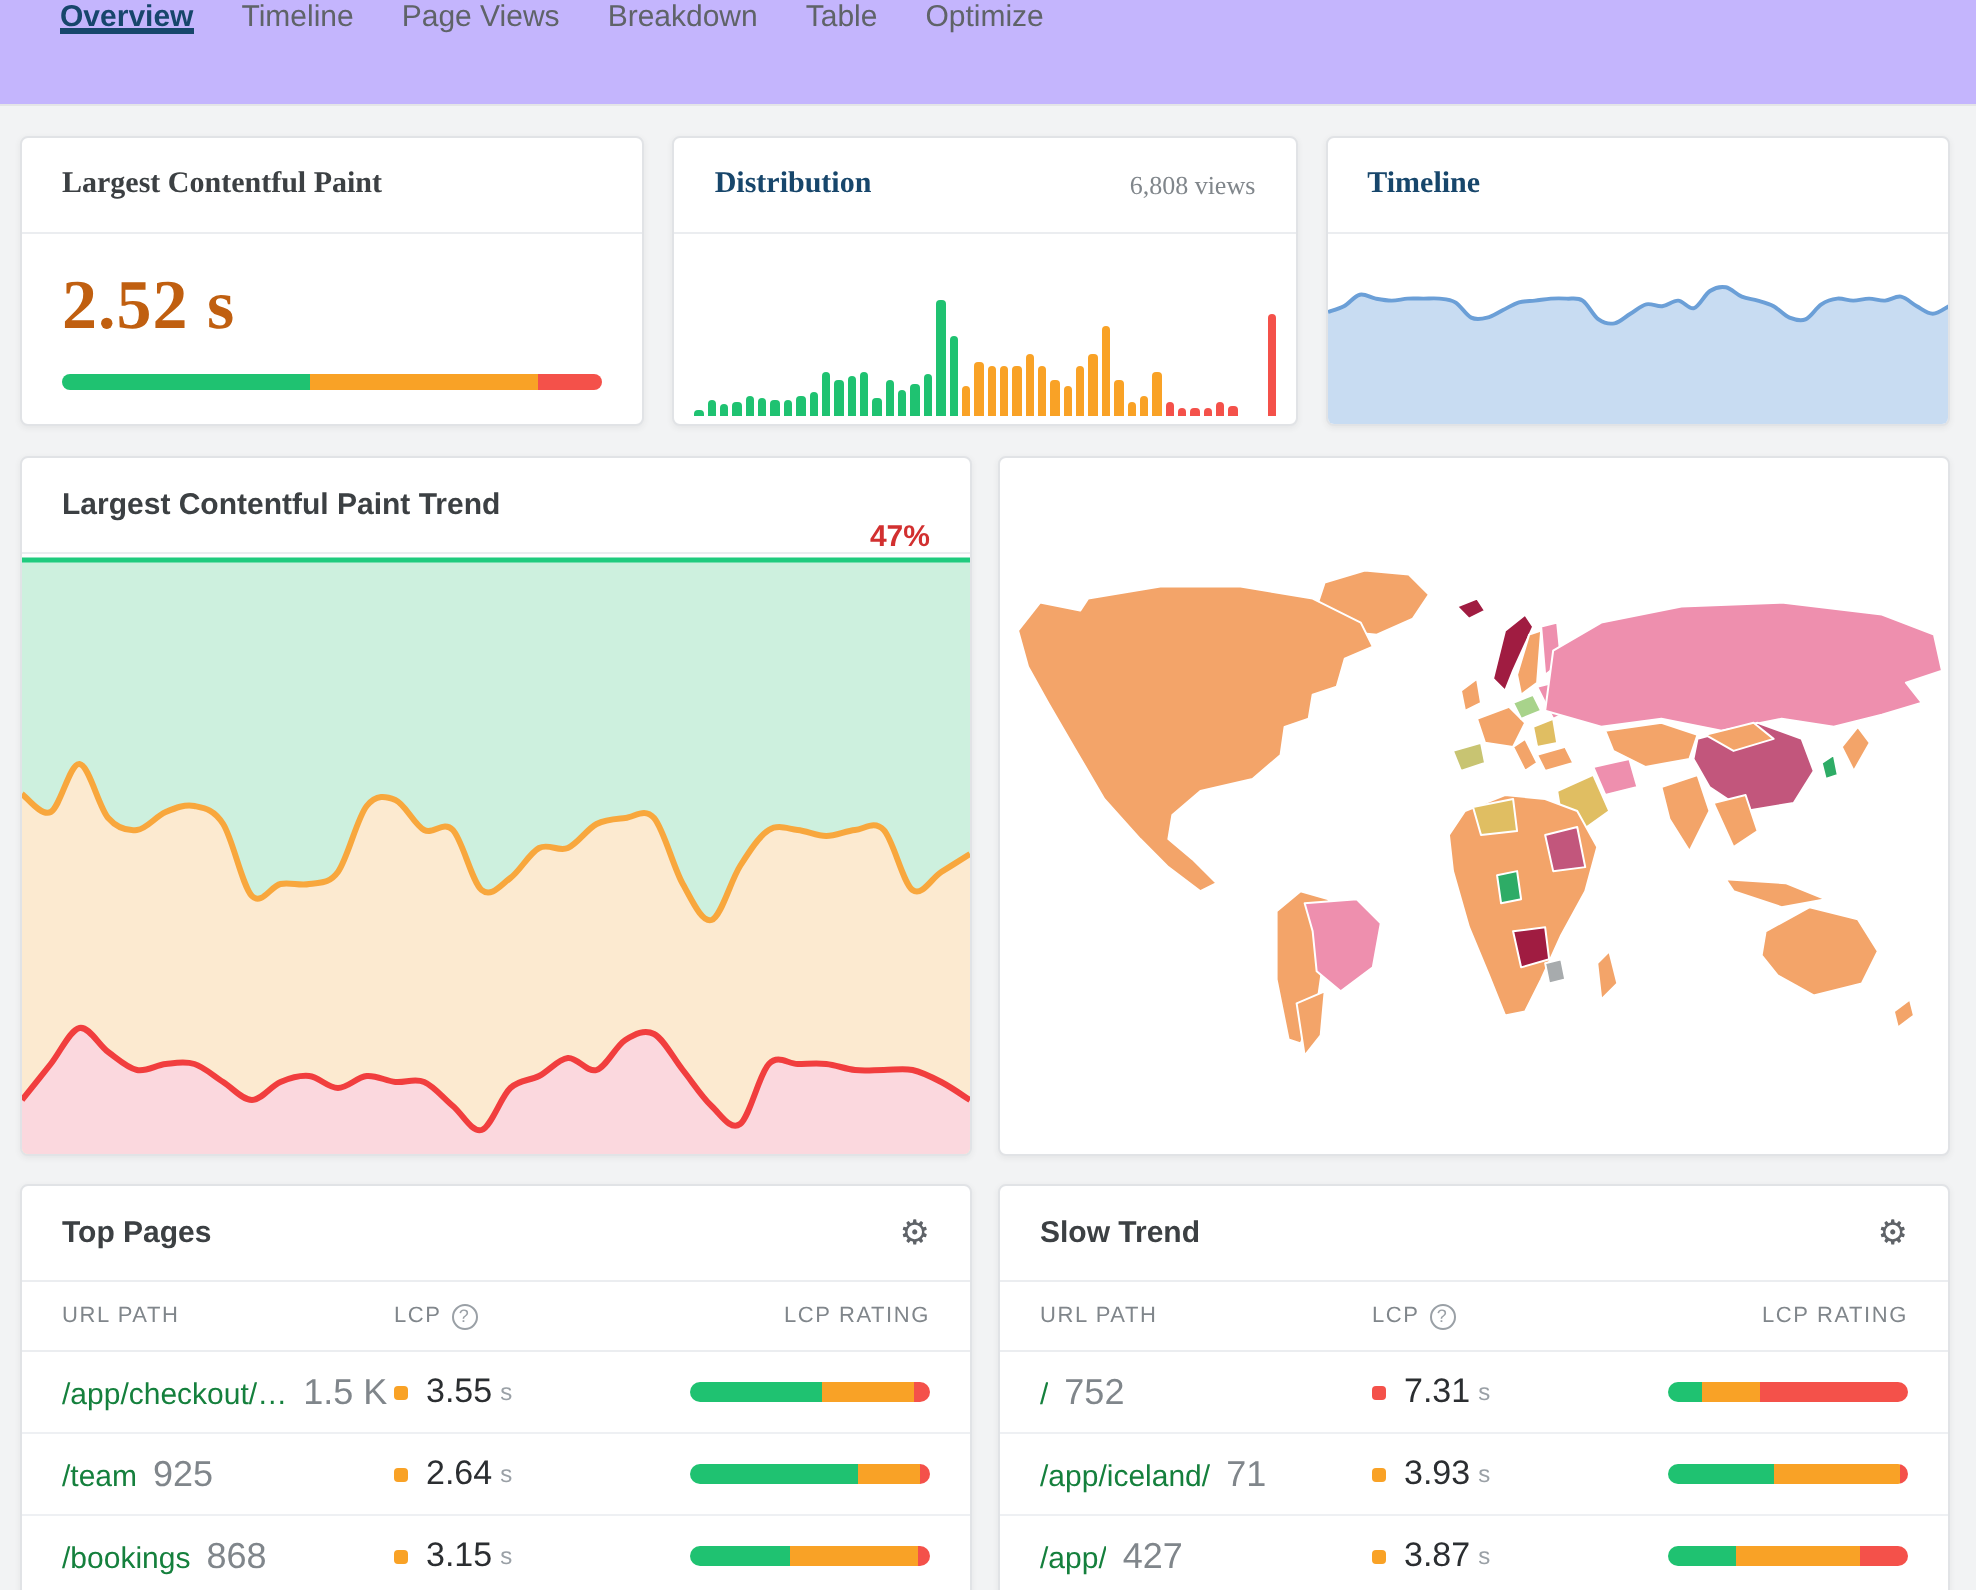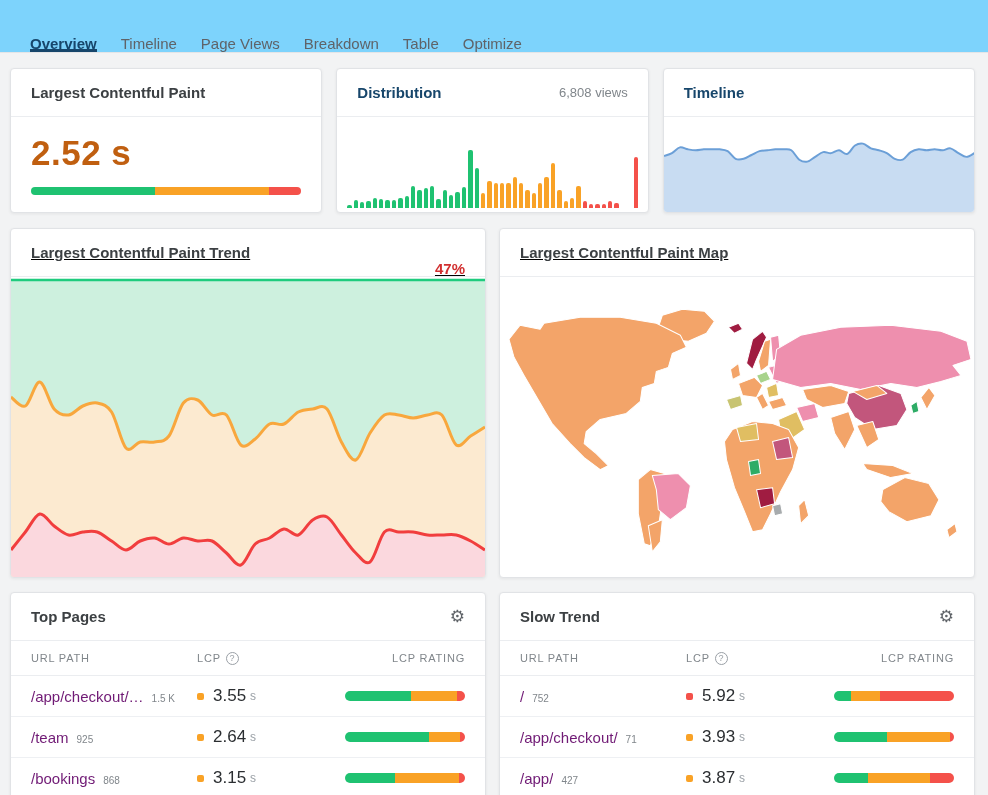--- a/index.html
+++ b/index.html
@@ -1,37 +1,37 @@
 <!DOCTYPE html>
 <html><head>
 <meta charset="utf-8">
 <style>
   * { margin:0; padding:0; box-sizing:border-box; }
   html,body { width:988px; height:795px; overflow:hidden; background:#f2f3f4;
               font-family:"Liberation Sans", sans-serif; }
 
   
-  .nav { height:53px; background:#7dd3fc; border-bottom:1px solid #e4e5e7;
-         display:flex; align-items:flex-end; padding:0 30px; gap:24px; }
+  .nav { height:53px; background:#c4b5fd; border-bottom:1px solid #e4e5e7;
+         display:flex; align-items:flex-start; padding:0 30px; gap:24px; }
   .tab { font-size:15px; color:#5f6368; display:flex; align-items:center;
          cursor:pointer; position:relative; white-space:nowrap; }
   .tab.active { color:#17466b; font-weight:700; }
   .tab.active::after { content:''; position:absolute; left:0; right:0; bottom:0;
          height:3px; background:#17466b; }
 
   
   .main { padding:15px 13px 0 10px; }
-  .grid3 { display:grid; grid-template-columns:1fr 1fr 1fr; gap:14px; }
+  .grid3 { display:grid; grid-template-columns:1fr 1fr 1fr; gap:14px;font-family:Liberation Serif, serif; }
   .grid2 { display:grid; grid-template-columns:1fr 1fr; gap:13px; }
   .mt15 { margin-top:15px; } .mt14 { margin-top:14px; }
 
   .card { background:#fff; border:1px solid #e1e3e6; border-radius:4px;
           box-shadow:0 1px 3px rgba(60,64,67,.08); overflow:hidden;
           display:flex; flex-direction:column; }
-  .h145 { height:145px; } .h350 { height:350px;text-decoration:underline; }
+  .h145 { height:145px; } .h350 { height:350px; }
   .card-header { flex:none; height:48px; padding:0 20px; display:flex;
           align-items:center; justify-content:space-between;
           border-bottom:1px solid #ebedf0; }
   .card-title { font-size:15px; font-weight:700; color:#3c4043; }
   .card-title.navy { color:#17466b; }
   .muted { font-size:13px; color:#80868b; font-weight:400; }
   .pct { font-size:15px; font-weight:700; color:#d23030;margin-top:32px; }
 
   
   .lcp-body { padding:16px 20px 0; }
@@ -57,23 +57,23 @@
 
   
   .t-head { display:flex; align-items:center; height:35px; padding:0 20px;
             font-size:11px; letter-spacing:.8px; color:#80868b;
             border-bottom:1px solid #ebedf0; }
   .t-row  { display:flex; align-items:center; height:41px; padding:0 20px;
             border-bottom:1px solid #eef0f3; cursor:pointer; }
   .col-path   { flex:1; display:flex; align-items:baseline; min-width:0; }
   .col-lcp    { width:148px; display:flex; align-items:center; }
   .col-rating { width:120px; display:flex; justify-content:flex-end; }
-  .path  { font-size:15px; color:#701a75; white-space:nowrap; overflow:hidden;
+  .path  { font-size:15px; color:#15803d; white-space:nowrap; overflow:hidden;
            text-overflow:ellipsis; }
-  .count { font-size:10px; color:#80868b; margin-left:8px; }
+  .count { font-size:18px; color:#80868b; margin-left:8px; }
   .dot   { width:7px; height:7px; border-radius:2px; margin-right:9px; flex:none; }
   .val   { font-size:17px; color:#2b2e31; }
   .unit  { font-size:12px; color:#9aa0a6; margin-left:4px; }
   .rbar  { width:120px; height:10px; border-radius:5px; overflow:hidden; display:flex; }
   .rbar > div { height:100%; }
 </style>
 </head>
 <body>
 
 <div class="nav">
@@ -185,23 +185,20 @@
             <path d="M0,120C2.4,121.5 9.6,131.5 14.4,129C19.2,126.5 24.0,104.5 28.8,105C33.6,105.5 38.4,126.5 43.2,132C48.0,137.5 52.8,138.5 57.6,138C62.4,137.5 67.2,131.0 72,129C76.8,127.0 81.6,125.0 86.4,126C91.2,127.0 96.0,127.5 100.8,135C105.6,142.5 110.4,166.0 115.2,171C120.0,176.0 124.7,166.0 129.5,165C134.3,164.0 139.1,166.0 143.9,165C148.7,164.0 153.5,165.5 158.3,159C163.1,152.5 167.9,132.0 172.7,126C177.5,120.0 182.3,121.0 187.1,123C191.9,125.0 196.7,135.5 201.5,138C206.3,140.5 211.1,133.0 215.9,138C220.7,143.0 225.5,164.0 230.3,168C235.1,172.0 239.9,165.5 244.7,162C249.5,158.5 254.3,149.5 259.1,147C263.9,144.5 268.7,149.0 273.5,147C278.3,145.0 283.1,137.5 287.9,135C292.7,132.5 297.5,132.5 302.3,132C307.1,131.5 311.9,126.5 316.7,132C321.5,137.5 326.3,156.5 331.1,165C335.9,173.5 340.7,184.5 345.5,183C350.3,181.5 355.0,163.5 359.8,156C364.6,148.5 369.4,141.0 374.2,138C379.0,135.0 383.8,137.5 388.6,138C393.4,138.5 398.2,141.0 403,141C407.8,141.0 412.6,138.5 417.4,138C422.2,137.5 427.0,133.0 431.8,138C436.6,143.0 441.4,164.5 446.2,168C451.0,171.5 455.8,162.0 460.6,159C465.4,156.0 472.6,151.5 475,150L475,300 L0,300 Z" fill="#fcead0"></path>
             <path d="M0,273C2.4,270.0 9.6,261.0 14.4,255C19.2,249.0 24.0,238.0 28.8,237C33.6,236.0 38.4,245.5 43.2,249C48.0,252.5 52.8,257.0 57.6,258C62.4,259.0 67.2,255.5 72,255C76.8,254.5 81.6,253.5 86.4,255C91.2,256.5 96.0,261.0 100.8,264C105.6,267.0 110.4,273.0 115.2,273C120.0,273.0 124.7,266.0 129.5,264C134.3,262.0 139.1,260.5 143.9,261C148.7,261.5 153.5,267.0 158.3,267C163.1,267.0 167.9,261.5 172.7,261C177.5,260.5 182.3,263.5 187.1,264C191.9,264.5 196.7,262.0 201.5,264C206.3,266.0 211.1,272.0 215.9,276C220.7,280.0 225.5,289.5 230.3,288C235.1,286.5 239.9,271.5 244.7,267C249.5,262.5 254.3,263.5 259.1,261C263.9,258.5 268.7,252.5 273.5,252C278.3,251.5 283.1,259.5 287.9,258C292.7,256.5 297.5,246.0 302.3,243C307.1,240.0 311.9,237.5 316.7,240C321.5,242.5 326.3,252.0 331.1,258C335.9,264.0 340.7,271.5 345.5,276C350.3,280.5 355.0,288.5 359.8,285C364.6,281.5 369.4,260.0 374.2,255C379.0,250.0 383.8,255.0 388.6,255C393.4,255.0 398.2,254.5 403,255C407.8,255.5 412.6,257.5 417.4,258C422.2,258.5 427.0,258.0 431.8,258C436.6,258.0 441.4,257.0 446.2,258C451.0,259.0 455.8,261.5 460.6,264C465.4,266.5 472.6,271.5 475,273L475,300 L0,300 Z" fill="#fbd8de"></path>
             <path d="M0,120C2.4,121.5 9.6,131.5 14.4,129C19.2,126.5 24.0,104.5 28.8,105C33.6,105.5 38.4,126.5 43.2,132C48.0,137.5 52.8,138.5 57.6,138C62.4,137.5 67.2,131.0 72,129C76.8,127.0 81.6,125.0 86.4,126C91.2,127.0 96.0,127.5 100.8,135C105.6,142.5 110.4,166.0 115.2,171C120.0,176.0 124.7,166.0 129.5,165C134.3,164.0 139.1,166.0 143.9,165C148.7,164.0 153.5,165.5 158.3,159C163.1,152.5 167.9,132.0 172.7,126C177.5,120.0 182.3,121.0 187.1,123C191.9,125.0 196.7,135.5 201.5,138C206.3,140.5 211.1,133.0 215.9,138C220.7,143.0 225.5,164.0 230.3,168C235.1,172.0 239.9,165.5 244.7,162C249.5,158.5 254.3,149.5 259.1,147C263.9,144.5 268.7,149.0 273.5,147C278.3,145.0 283.1,137.5 287.9,135C292.7,132.5 297.5,132.5 302.3,132C307.1,131.5 311.9,126.5 316.7,132C321.5,137.5 326.3,156.5 331.1,165C335.9,173.5 340.7,184.5 345.5,183C350.3,181.5 355.0,163.5 359.8,156C364.6,148.5 369.4,141.0 374.2,138C379.0,135.0 383.8,137.5 388.6,138C393.4,138.5 398.2,141.0 403,141C407.8,141.0 412.6,138.5 417.4,138C422.2,137.5 427.0,133.0 431.8,138C436.6,143.0 441.4,164.5 446.2,168C451.0,171.5 455.8,162.0 460.6,159C465.4,156.0 472.6,151.5 475,150" fill="none" stroke="#f8a73d" stroke-width="3"></path>
             <path d="M0,273C2.4,270.0 9.6,261.0 14.4,255C19.2,249.0 24.0,238.0 28.8,237C33.6,236.0 38.4,245.5 43.2,249C48.0,252.5 52.8,257.0 57.6,258C62.4,259.0 67.2,255.5 72,255C76.8,254.5 81.6,253.5 86.4,255C91.2,256.5 96.0,261.0 100.8,264C105.6,267.0 110.4,273.0 115.2,273C120.0,273.0 124.7,266.0 129.5,264C134.3,262.0 139.1,260.5 143.9,261C148.7,261.5 153.5,267.0 158.3,267C163.1,267.0 167.9,261.5 172.7,261C177.5,260.5 182.3,263.5 187.1,264C191.9,264.5 196.7,262.0 201.5,264C206.3,266.0 211.1,272.0 215.9,276C220.7,280.0 225.5,289.5 230.3,288C235.1,286.5 239.9,271.5 244.7,267C249.5,262.5 254.3,263.5 259.1,261C263.9,258.5 268.7,252.5 273.5,252C278.3,251.5 283.1,259.5 287.9,258C292.7,256.5 297.5,246.0 302.3,243C307.1,240.0 311.9,237.5 316.7,240C321.5,242.5 326.3,252.0 331.1,258C335.9,264.0 340.7,271.5 345.5,276C350.3,280.5 355.0,288.5 359.8,285C364.6,281.5 369.4,260.0 374.2,255C379.0,250.0 383.8,255.0 388.6,255C393.4,255.0 398.2,254.5 403,255C407.8,255.5 412.6,257.5 417.4,258C422.2,258.5 427.0,258.0 431.8,258C436.6,258.0 441.4,257.0 446.2,258C451.0,259.0 455.8,261.5 460.6,264C465.4,266.5 472.6,271.5 475,273" fill="none" stroke="#f13e3e" stroke-width="3"></path>
             <line x1="0" y1="3" x2="475" y2="3" stroke="#1fcb7e" stroke-width="2.5"></line>
           </svg>
       </div>
     </div>
 
     <div class="card h350">
-      <div class="card-header">
-        <span class="card-title">Largest Contentful Paint Map</span>
-      </div>
       <div class="chart-body">
         <svg viewBox="0 0 473 287" preserveAspectRatio="xMidYMid meet" stroke="#ffffff" stroke-width="1" stroke-linejoin="round">
           <path d="M156,50 L162,32 L182,26 L204,28 L214,38 L206,50 L188,58 L168,56 Z" fill="#f3a469"></path>
           <path d="M9,56 L20,42 L40,46 L44,40 L80,34 L120,34 L156,40 L180,52 L186,64 L172,70 L168,84 L156,88 L154,100 L142,104 L140,118 L126,130 L100,136 L86,148 L84,160 L96,170 L108,182 L100,186 L84,174 L70,160 L52,140 L38,116 L24,92 L14,74 Z" fill="#f3a469"></path>
           <path d="M138,196 L150,186 L164,190 L162,216 L158,244 L150,262 L144,260 L138,230 Z" fill="#f3a469"></path>
           <path d="M152,192 L178,190 L190,202 L186,224 L170,236 L158,226 L156,206 Z" fill="#ee8fae"></path>
           <path d="M148,242 L162,236 L160,258 L152,268 Z" fill="#f3a469"></path>
           <path d="M228,44 L238,40 L242,46 L234,50 Z" fill="#a01c41"></path>
           <path d="M246,80 L252,56 L262,48 L266,54 L256,76 L252,86 Z" fill="#a01c41"></path>
           <path d="M258,78 L264,58 L270,56 L268,82 L260,88 Z" fill="#f3a469"></path>
@@ -327,35 +324,35 @@
         <span class="col-rating">LCP RATING</span>
       </div>
       <div>
   <div class="t-row">
     <span class="col-path">
       <span class="path">/</span>
       <span class="count">752</span>
     </span>
     <span class="col-lcp">
       <span class="dot" style="background: rgb(244, 81, 74);"></span>
-      <span class="val">5.92</span>
+      <span class="val">7.31</span>
       <span class="unit">s</span>
     </span>
     <span class="col-rating">
       <span class="rbar">
                 <div style="width: 14%; background: rgb(31, 194, 113);"></div>
                 <div style="width: 24%; background: rgb(249, 162, 38);"></div>
                 <div style="width: 62%; background: rgb(244, 81, 74);"></div>
               </span>
     </span>
   </div>
 
   <div class="t-row">
     <span class="col-path">
-      <span class="path">/app/checkout/</span>
+      <span class="path">/app/iceland/</span>
       <span class="count">71</span>
     </span>
     <span class="col-lcp">
       <span class="dot" style="background: rgb(249, 162, 38);"></span>
       <span class="val">3.93</span>
       <span class="unit">s</span>
     </span>
     <span class="col-rating">
       <span class="rbar">
                 <div style="width: 44%; background: rgb(31, 194, 113);"></div>

